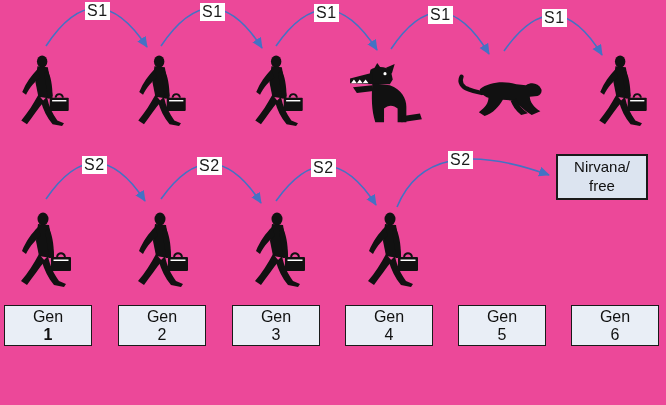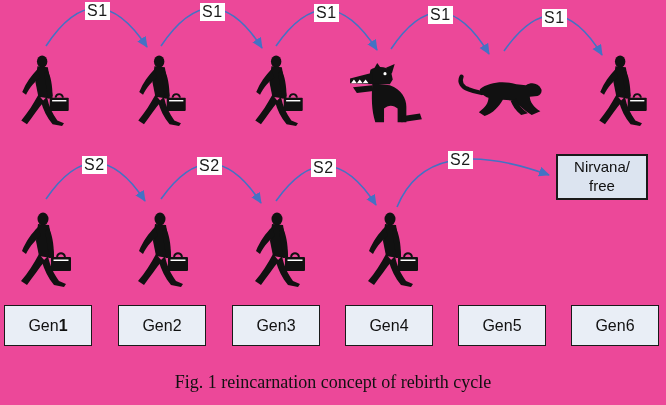--- a/index.html
+++ b/index.html
@@ -13,21 +13,21 @@
   .silhouette { fill:#111; }
   .white-detail { fill:#fff; }
   .slabel {
     position:absolute; font-size:16px; color:#1a1a1a; background:#fff;
     padding:0 2px; line-height:1.1; letter-spacing:0.5px;
   }
   .genbox {
     position:absolute; top:305px; width:88px; height:41px;
     background:var(--gen-fill); border:1.5px solid var(--box-border);
     display:flex; align-items:center; justify-content:center;
-    font-size:16px; color:#111; box-sizing:border-box;
+    font-size:16px; color:#111; box-sizing:border-box;flex-direction:column;
   }
   .genbox .bold { font-weight:bold; }
   .nirvana {
     position:absolute; left:556px; top:154px; width:92px; height:46px;
     background:var(--nirvana-fill); border:2px solid var(--box-border);
     display:flex; flex-direction:column; align-items:center; justify-content:center;
     font-size:15px; line-height:1.25; color:#111; box-sizing:border-box;
   }
   .caption {
     position:absolute; left:0; right:0; top:372px; text-align:center;
@@ -134,14 +134,13 @@
     </div>
   <div class="genbox" style="left:458px">
       <span>Gen </span>
       <span>5</span>
     </div>
   <div class="genbox" style="left:571px">
       <span>Gen </span>
       <span>6</span>
     </div>
 
-  <div class="caption">Fig. 1 reincarnation concept of rebirth cycle</div>
 </div>
 
 </body></html>

